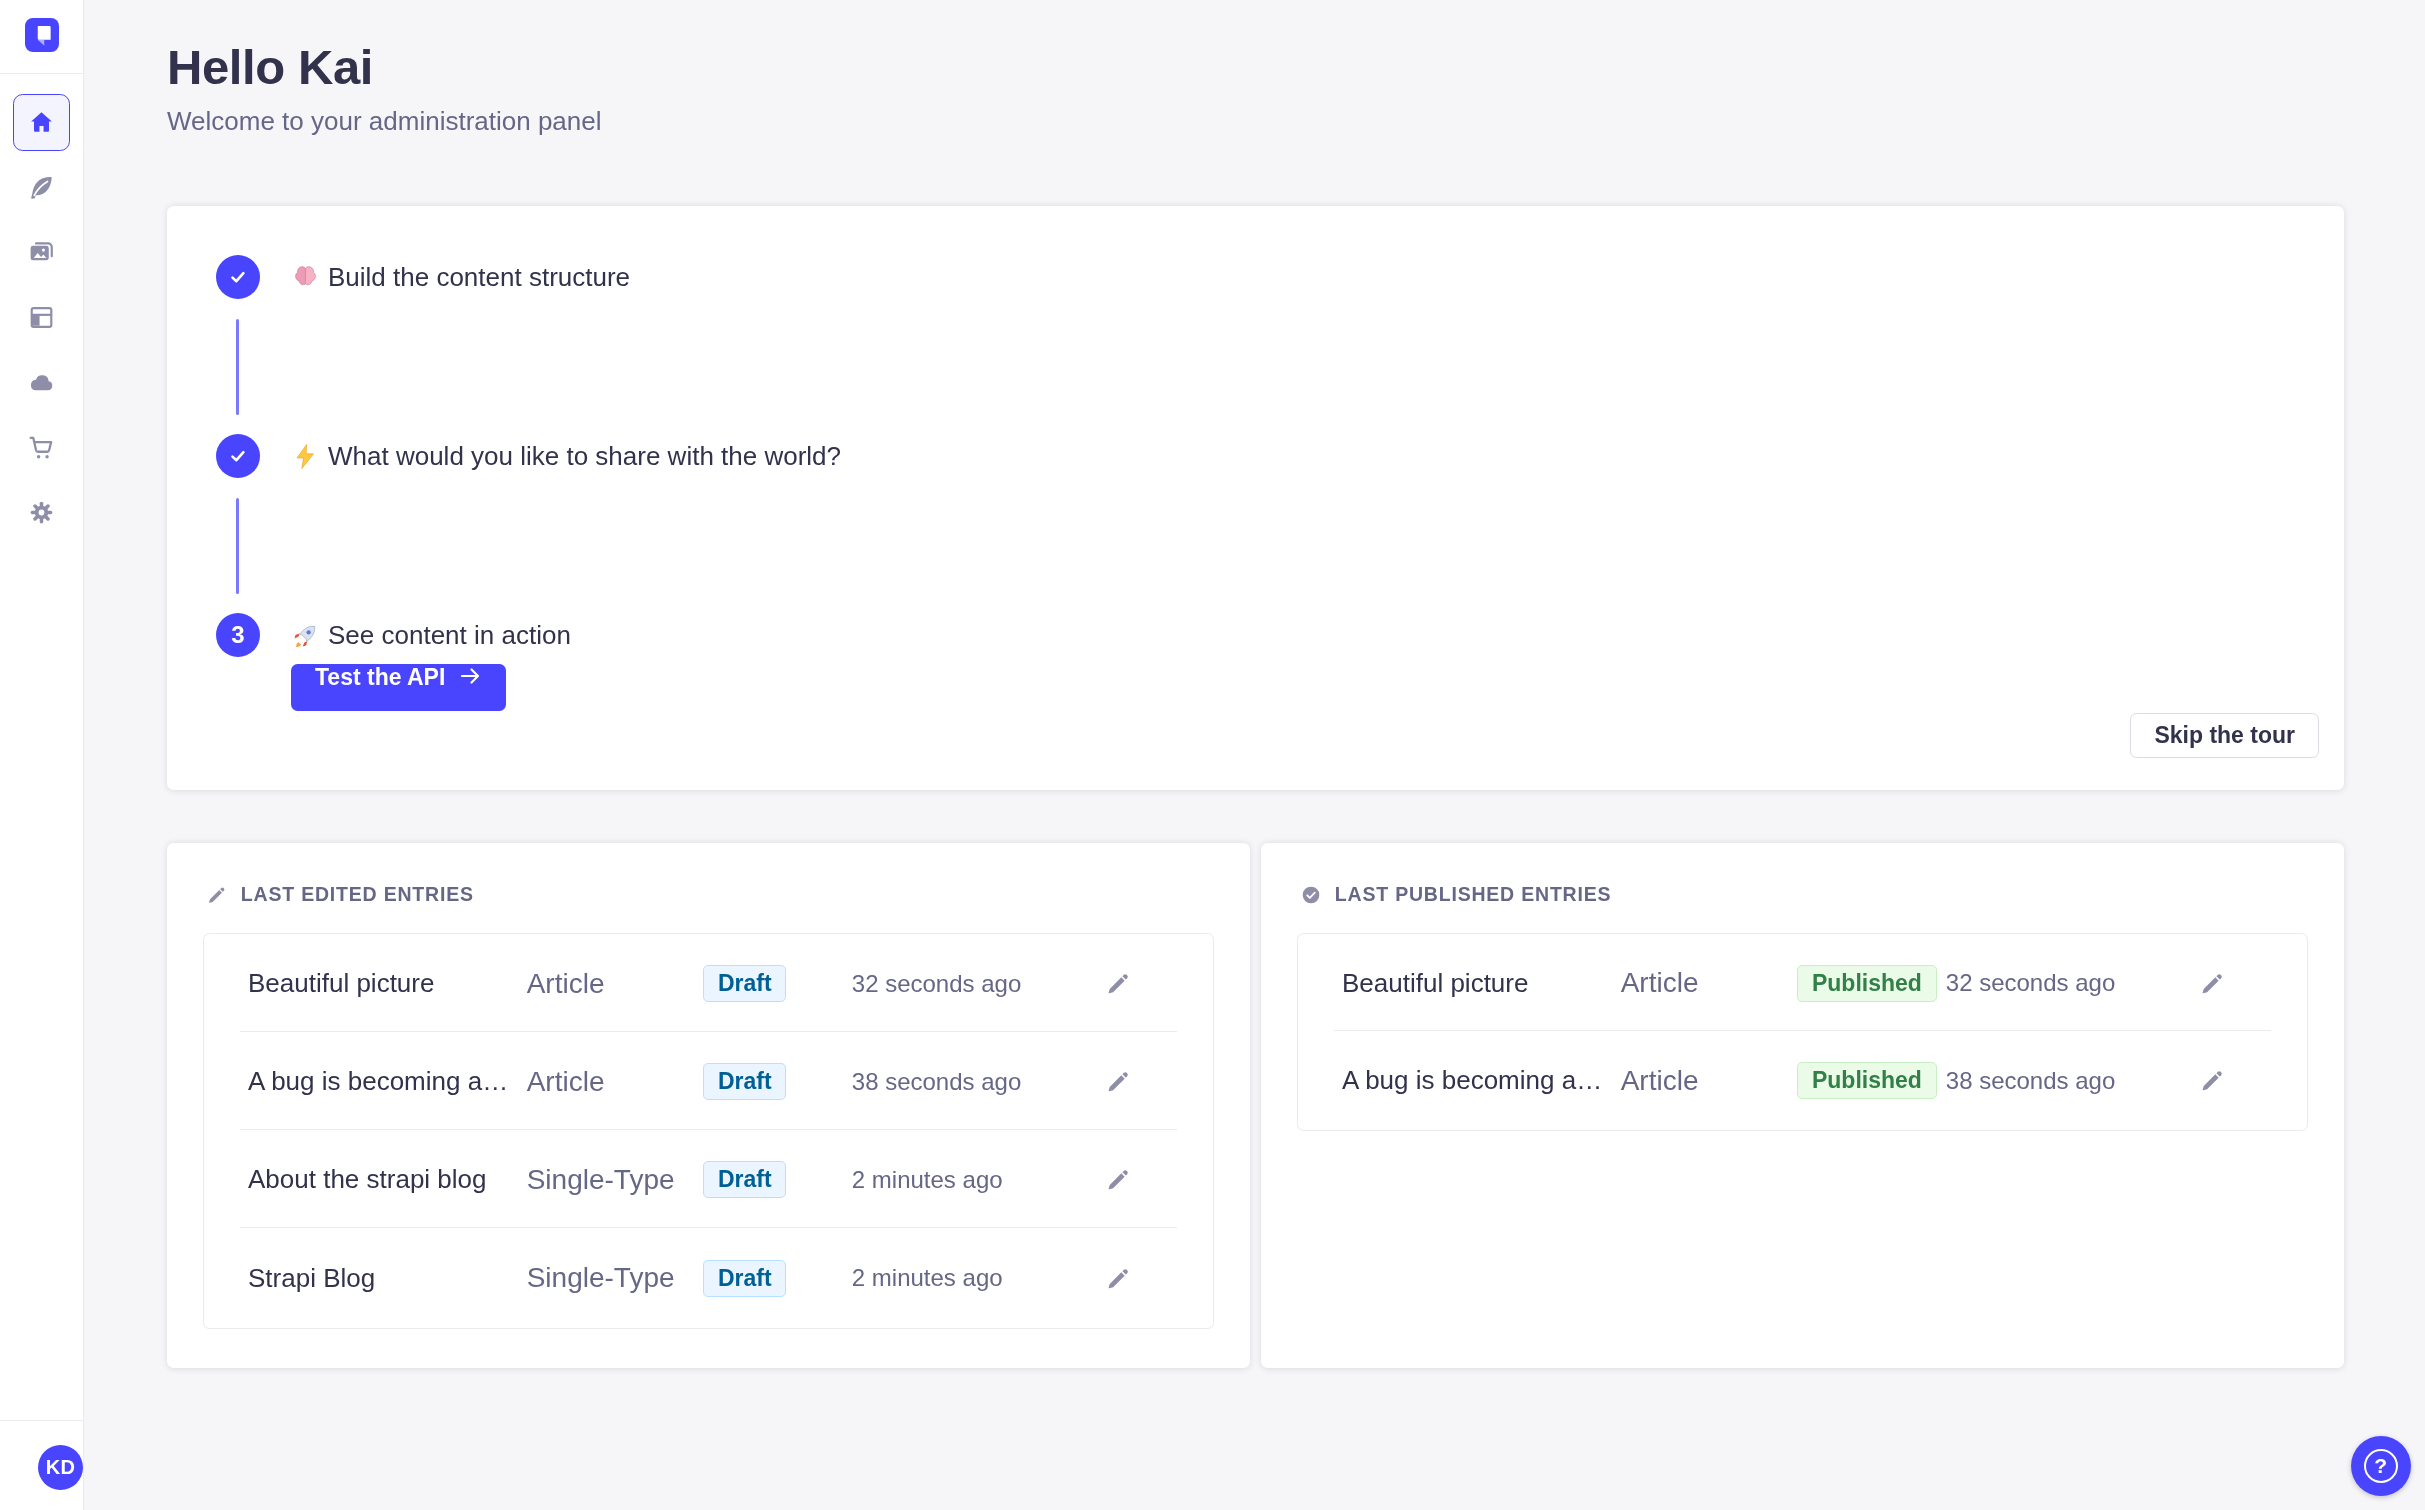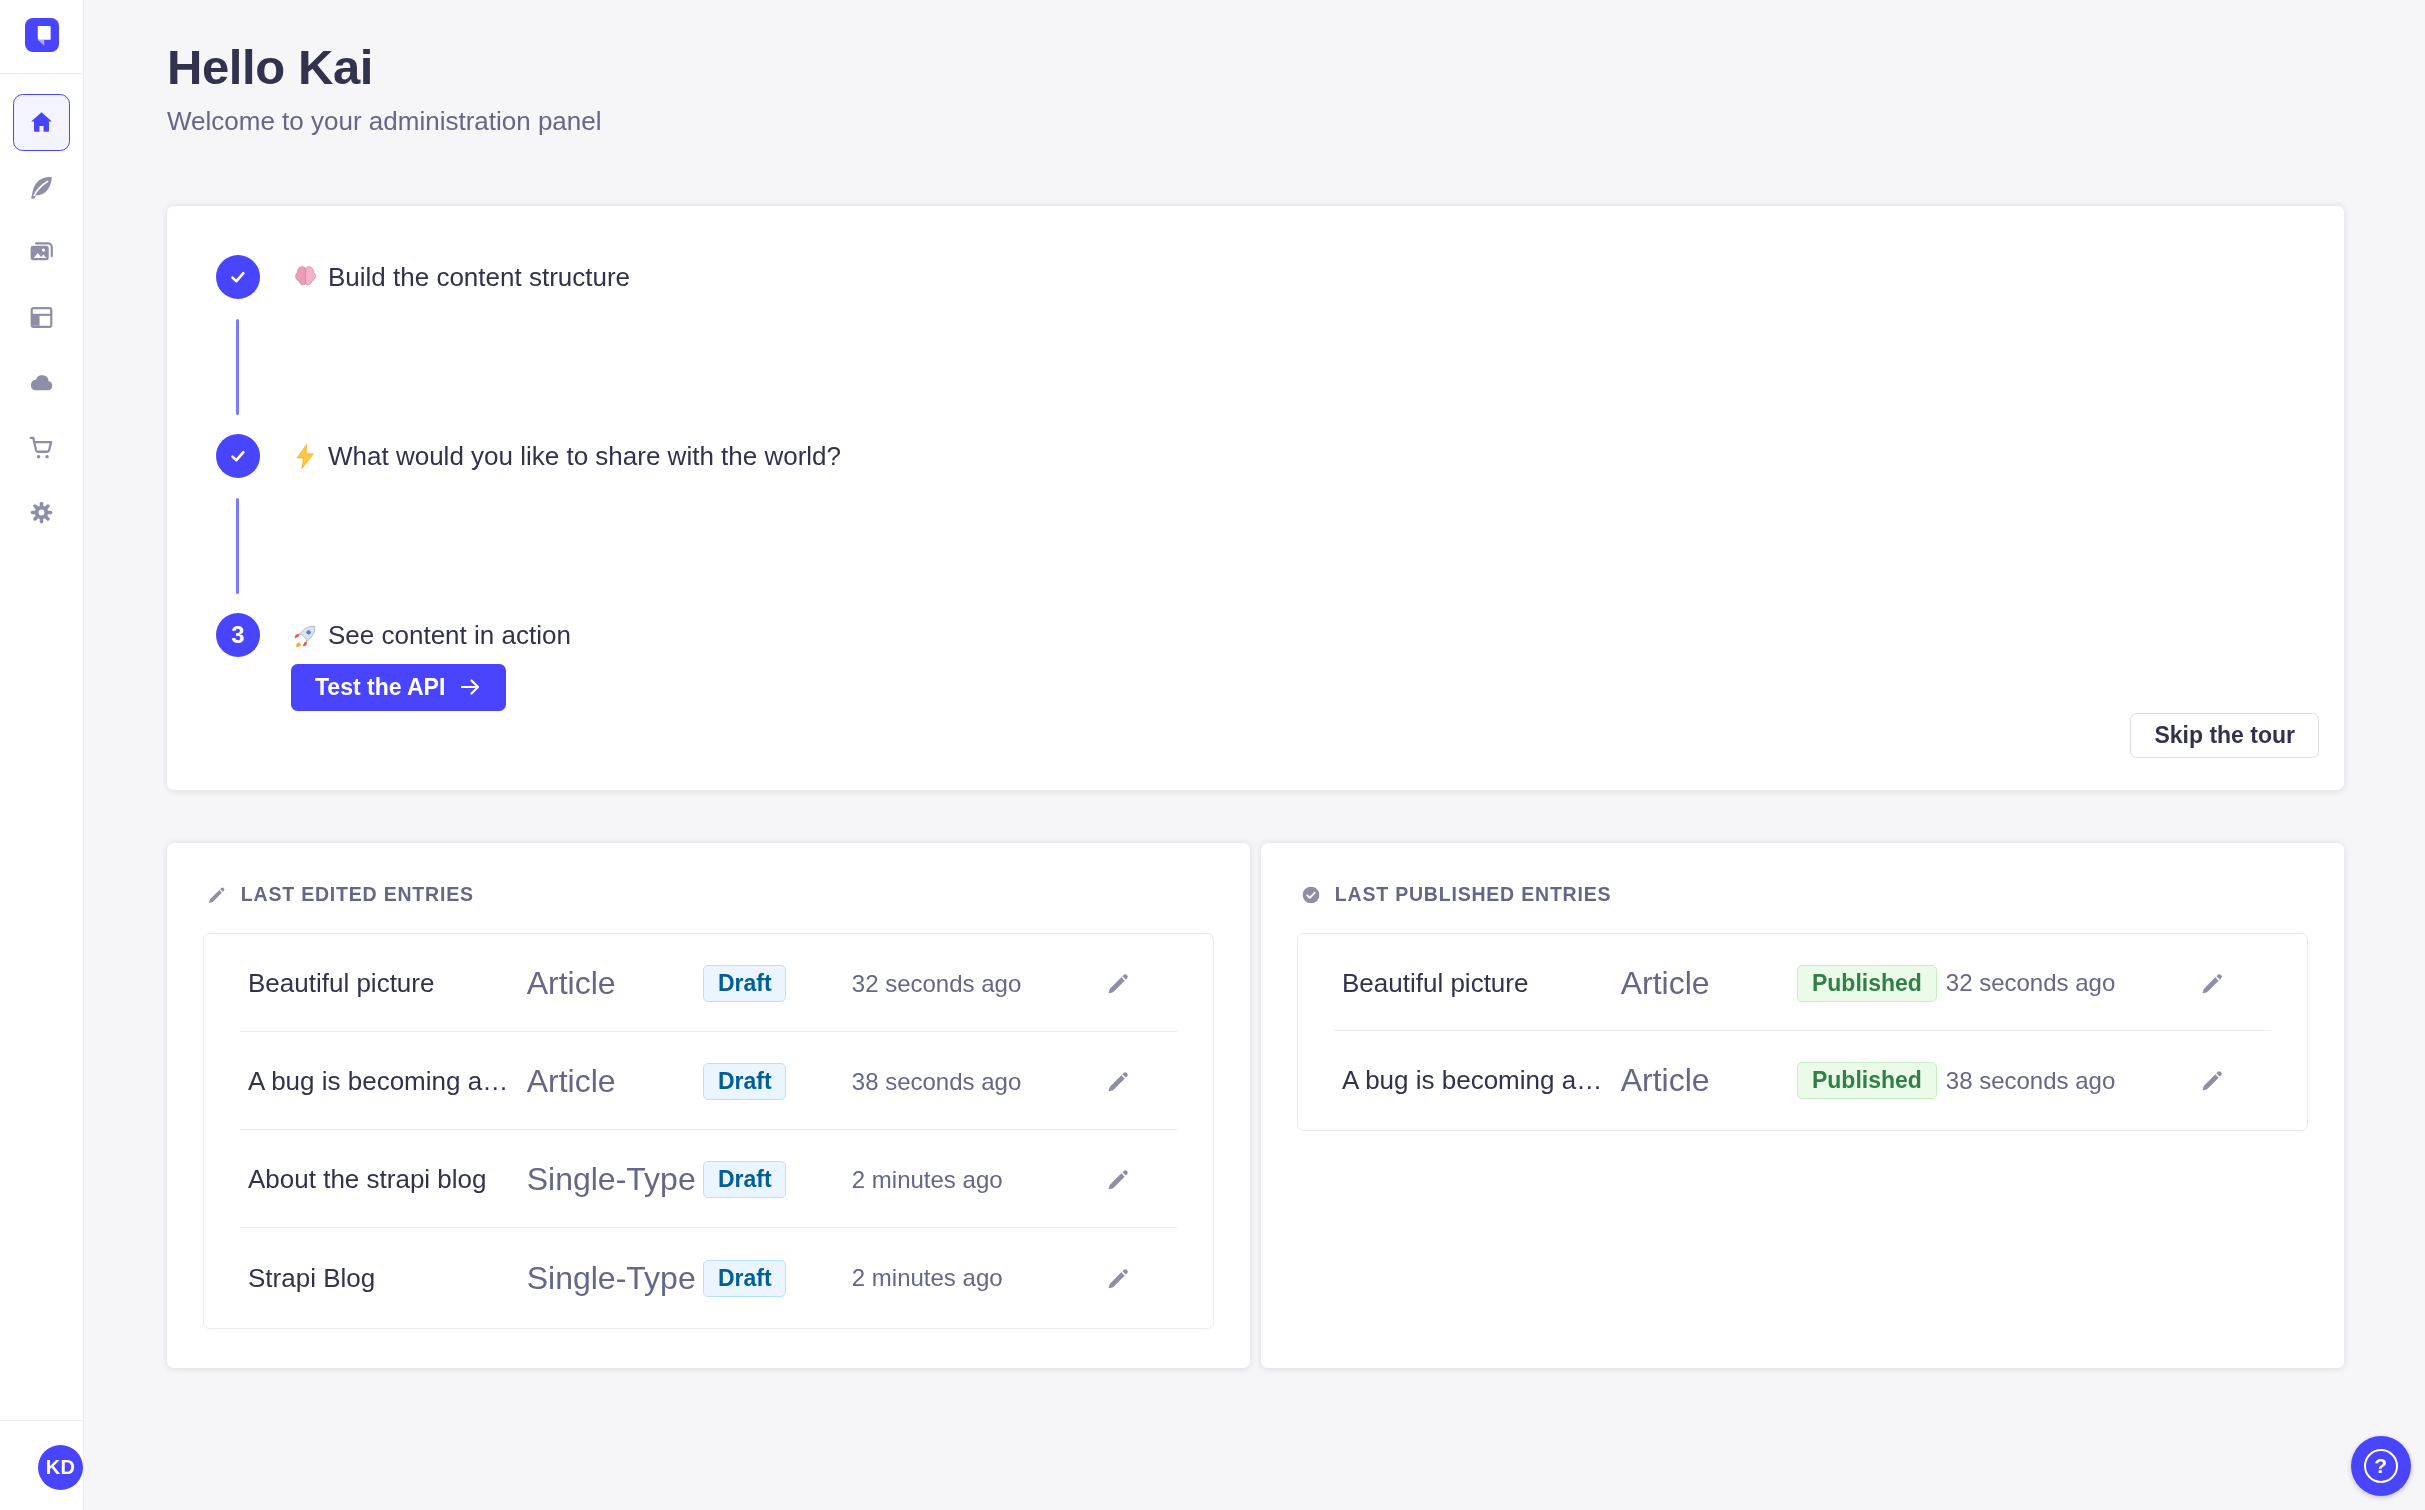--- a/index.html
+++ b/index.html
@@ -48,21 +48,21 @@
     display:flex; align-items:center; justify-content:center; color:#fff; font-size:24px; font-weight:bold;
   }
   .step-circle svg{width:24px; height:24px;}
   .step-label{display:flex; align-items:center; gap:8px; font-size:26px; font-weight:500; color:var(--text-dark);}
   .emoji{width:29px; height:29px; display:inline-flex;}
   .emoji svg{width:29px; height:29px;}
   .connector{width:3.2px; height:96px; border-radius:1.6px; background:var(--accent-line); margin:19.5px 0 19.5px 20px;}
   .cta-btn{
     margin:6.5px 0 0 75px; height:47px; padding:0 24px; border:none; border-radius:6.5px;
     background:var(--accent); color:#fff; font-family:inherit; font-size:23px; font-weight:bold;
-    display:inline-flex; align-items:center; gap:13px; cursor:pointer;
+    display:inline-flex; align-items:flex-start; gap:13px; cursor:pointer;
   }
   .cta-btn svg{width:24px; height:24px;}
   .skip-row{display:flex; justify-content:flex-end; margin:2.4px -24px 0 0;}
   .skip-btn{
     height:45px; padding:0 23px; background:#fff; border:0.8px solid var(--border-strong); border-radius:6.5px;
     font-family:inherit; font-size:23px; font-weight:600; color:var(--text-dark); cursor:pointer;
   }
   
   .cards-row{display:flex; gap:11px; margin-top:53px; align-items:stretch;}
   .entries-card{flex:1; background:#fff; border-radius:6.5px; box-shadow:var(--card-shadow); padding:36px 36px 39px;}
@@ -71,21 +71,21 @@
   .entries-title{font-size:19.5px; font-weight:600; letter-spacing:0.8px; color:var(--text-gray); text-transform:uppercase;}
   .entries-table{border:0.8px solid var(--border); border-radius:6.5px; background:#fff; overflow:hidden;}
   .entry-row{
     margin:2px 36px; height:96px; display:grid;
     grid-template-columns:30% 19% 16% 27% 8%;
     align-items:center; padding-left:8px;
     border-bottom:0.8px solid var(--border);
   }
   .entry-row:last-child{border-bottom:none;}
   .entry-title{font-size:26px; font-weight:500; color:var(--text-dark); white-space:nowrap; overflow:hidden;}
-  .entry-type{font-size:32px; color:var(--text-gray);}
+  .entry-type{font-size:28px; color:var(--text-gray);}
   .entry-time{font-size:24px; color:var(--text-gray);}
   .badge{
     display:inline-flex; align-items:center; justify-content:center;
     height:37px; padding:0 13.8px; border-radius:4.9px; font-size:23px; font-weight:bold; width:fit-content;
   }
   .badge-draft{background:var(--draft-bg); border:0.8px solid var(--draft-border); color:var(--draft-text);}
   .badge-published{background:var(--published-bg); border:0.8px solid var(--published-border); color:var(--published-text);}
   .edit-btn{background:none; border:none; cursor:pointer; width:32px; height:32px; display:flex; align-items:center; justify-content:center;}
   .edit-btn svg{width:25px; height:25px;}
   

